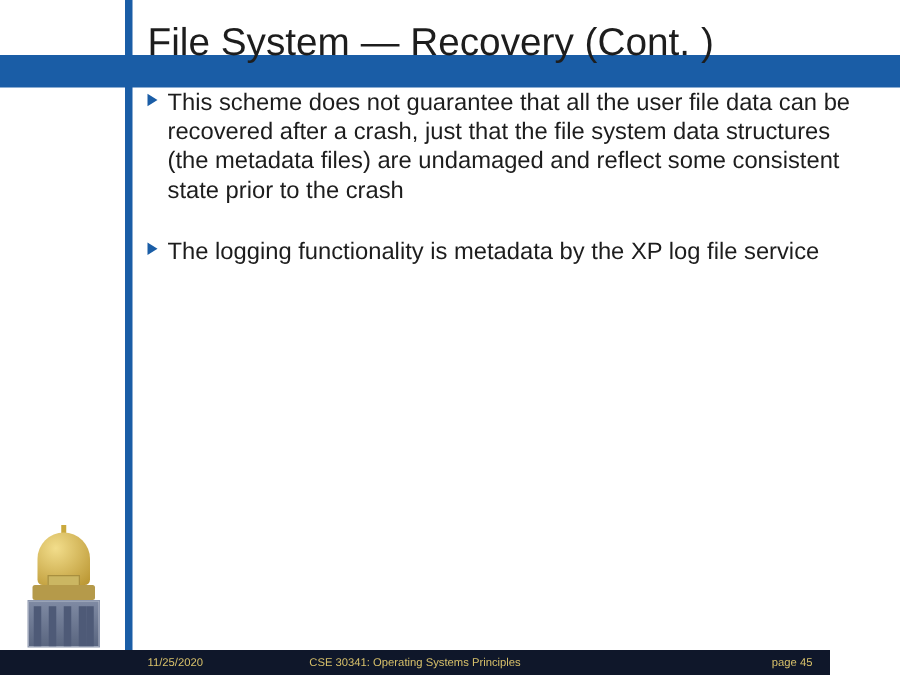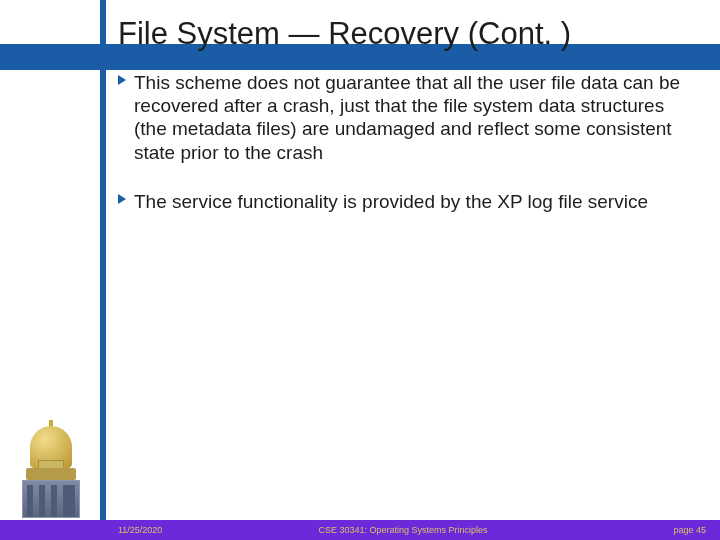--- a/index.html
+++ b/index.html
@@ -63,30 +63,30 @@
     width: 0;
     height: 0;
     border-top: 5px solid transparent;
     border-bottom: 5px solid transparent;
     border-left: 8px solid #1a5da6;
   }
   .footer {
     position: absolute;
     left: 0;
     bottom: 0;
-    width: 720px;
+    width: 664px;
     height: 20px;
-    background: #6d28d9;
+    background: #0f172a;
     color: #d7c06a;
     font-size: 9px;
     display: flex;
     align-items: center;
   }
   .footer .date { position: absolute; left: 118px; }
-  .footer .course { position: absolute; left: 50%; transform: translateX(-50%); margin-left: 43px; }
+  .footer .course { position: absolute; left: 50%; transform: translateX(-50%); }
   .footer .page { position: absolute; right: 14px; }
   .logo {
     position: absolute;
     left: 16px;
     bottom: 22px;
     width: 70px;
     height: 90px;
   }
   .logo .bldg {
     position: absolute;
@@ -127,21 +127,21 @@
   <div class="title-text">File System — Recovery (Cont. )</div>
 </div>
 
 <div class="content">
   <div class="bullet">
     <span class="marker"></span>
     <span>This scheme does not guarantee that all the user file data can be recovered after a crash, just that the file system data structures (the metadata files) are undamaged and reflect some consistent state prior to the crash</span>
   </div>
   <div class="bullet">
     <span class="marker"></span>
-    <span>The service functionality is provided by the XP log file service</span>
+    <span>The logging functionality is metadata by the XP log file service</span>
   </div>
 </div>
 
 <div class="logo">
   <div class="spire"></div>
   <div class="dome"></div>
   <div class="drum"></div>
   <div class="dome-base"></div>
   <div class="bldg">
     <div class="pillar p1"></div>

